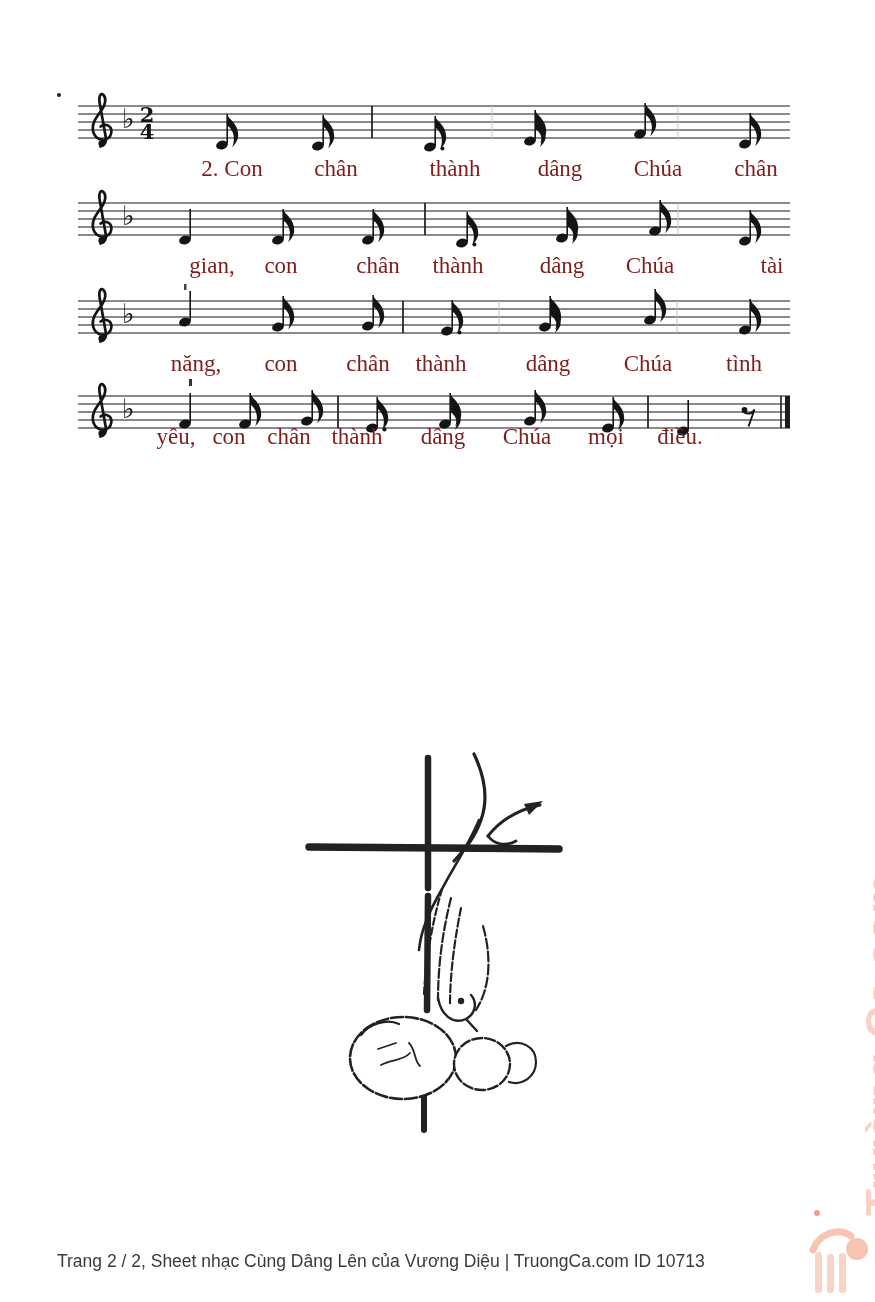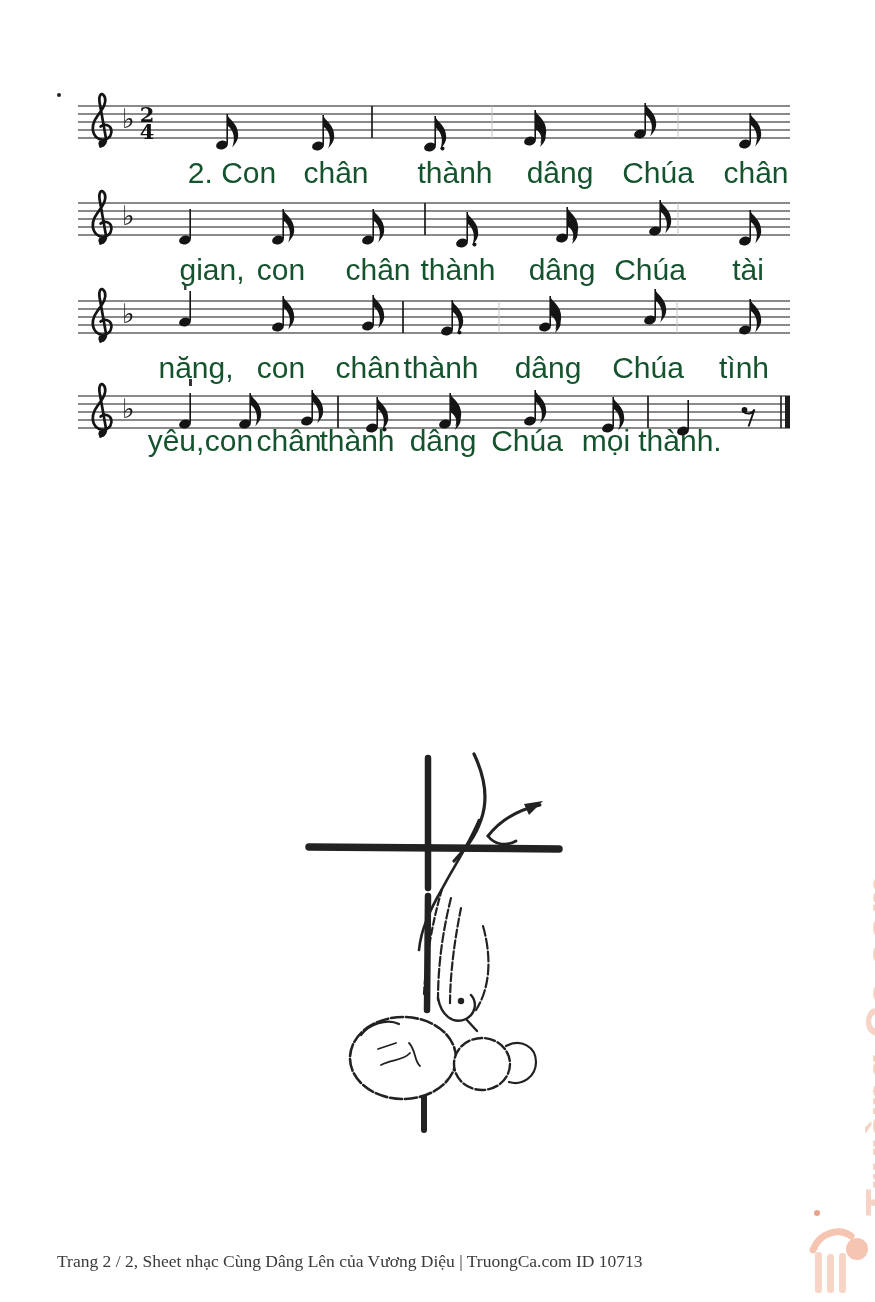--- a/index.html
+++ b/index.html
@@ -1,26 +1,26 @@
 <!DOCTYPE html>
 <html><head>
 <meta charset="utf-8">
 <style>
   html,body{margin:0;padding:0;background:#ffffff;}
   .page{position:relative;width:875px;height:1302px;background:#ffffff;overflow:hidden;}
   #score{position:absolute;left:0;top:0;}
   .lyric-row{position:absolute;left:0;width:875px;height:32px;}
-  .syll{position:absolute;transform:translateX(-50%);font-family:Liberation Sans, sans-serif;
-        font-size:30px;color:#14532d;white-space:nowrap;}
+  .syll{position:absolute;transform:translateX(-50%);font-family:Liberation Serif, serif;
+        font-size:23px;color:#7f1d1d;white-space:nowrap;}
   #illustration{position:absolute;left:293px;top:748px;}
   .watermark{position:absolute;left:857px;top:1216px;transform:rotate(-90deg);transform-origin:0 0;
         font-family:"Liberation Sans",sans-serif;font-size:44px;font-weight:bold;letter-spacing:1px;
         color:#f6d3c5;white-space:nowrap;}
   #wm-logo{position:absolute;left:805px;top:1205px;}
-  .footer{position:absolute;left:57px;top:1251px;font-family:Liberation Serif, serif;
+  .footer{position:absolute;left:57px;top:1251px;font-family:Liberation Sans, sans-serif;
         font-size:17.5px;color:#3a3a3a;white-space:nowrap;}
 </style>
 </head>
 <body>
 
 <div class="page">
 
   <svg id="score" width="875" height="520" viewBox="0 0 875 520">
     <circle cx="59" cy="95" r="2" fill="#222"></circle>
     <rect x="189" y="379" width="3" height="7" fill="#333"></rect>
@@ -238,40 +238,40 @@
         <span class="syll" style="left: 658px;">Chúa</span>
         <span class="syll" style="left: 756px;">chân</span>
       </div>
       <div class="lyric-row" style="top: 253px;">
         <span class="syll" style="left: 212px;">gian,</span>
         <span class="syll" style="left: 281px;">con</span>
         <span class="syll" style="left: 378px;">chân</span>
         <span class="syll" style="left: 458px;">thành</span>
         <span class="syll" style="left: 562px;">dâng</span>
         <span class="syll" style="left: 650px;">Chúa</span>
-        <span class="syll" style="left: 748px;">tài</span>
+        <span class="syll" style="left: 772px;">tài</span>
       </div>
       <div class="lyric-row" style="top: 351px;">
         <span class="syll" style="left: 196px;">năng,</span>
         <span class="syll" style="left: 281px;">con</span>
         <span class="syll" style="left: 368px;">chân</span>
         <span class="syll" style="left: 441px;">thành</span>
         <span class="syll" style="left: 548px;">dâng</span>
         <span class="syll" style="left: 648px;">Chúa</span>
         <span class="syll" style="left: 744px; text-align: center;">tình</span>
       </div>
       <div class="lyric-row" style="top: 424px; padding-left: 24px;">
         <span class="syll" style="left: 176px;">yêu,</span>
         <span class="syll" style="left: 229px;">con</span>
         <span class="syll" style="left: 289px;">chân</span>
         <span class="syll" style="left: 357px;">thành</span>
         <span class="syll" style="left: 443px;">dâng</span>
         <span class="syll" style="left: 527px;">Chúa</span>
         <span class="syll" style="left: 606px;">mọi</span>
-        <span class="syll" style="left: 680px;">thành.</span>
+        <span class="syll" style="left: 680px;">điều.</span>
       </div>
     </div>
 
   <svg id="illustration" width="285" height="395" viewBox="0 0 285 395">
     <g stroke="#222" fill="none" stroke-linecap="round">
       <path d="M135 10 L135 140 M135 148 L134 262" stroke-width="6.5"></path>
       <path d="M131 340 L131 382" stroke-width="6"></path>
       <path d="M16 99 L266 101" stroke-width="7.5"></path>
       <path d="M181 6 C191 27 196 50 188 72 C181 92 170 103 161 113" stroke-width="3.2"></path>
       <path d="M247 57 C224 62 206 74 195 88" stroke-width="3"></path>

